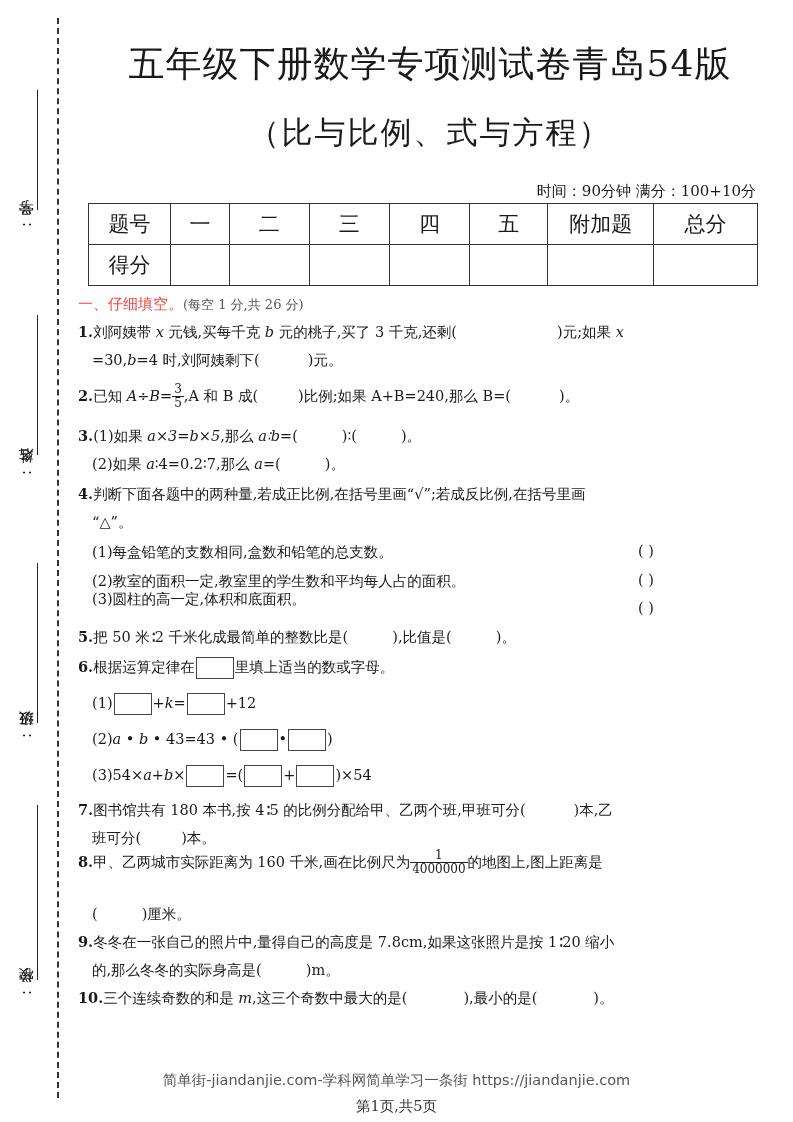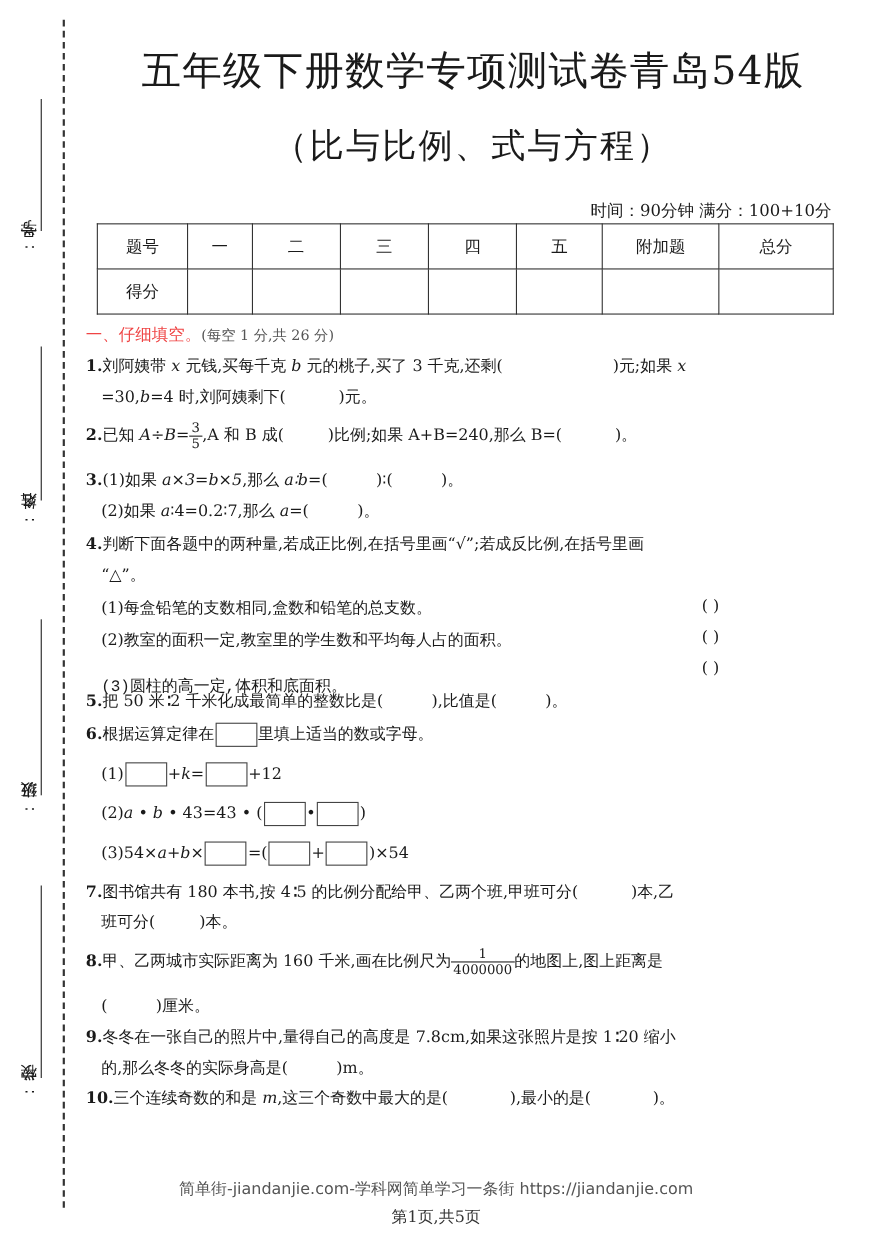--- a/index.html
+++ b/index.html
@@ -27,21 +27,21 @@
     font-size: 31px; letter-spacing: 2px;
   }
   .meta {
     position: absolute; right: 37px; top: 182px; font-size: 15px;
   }
   table.score {
     position: absolute; left: 88px; top: 203px; width: 670px;
     border-collapse: collapse; font-family: "DejaVu Sans", sans-serif;
   }
   table.score td {
-    border: 1px solid #333; height: 40px; text-align: center; font-size: 15px; padding: 0;
+    border: 1px solid #333; height: 40px; text-align: center; font-size: 21px; padding: 0;
   }
   .content { position: absolute; left: 78px; top: 295px; width: 640px; font-size: 14.5px; }
   .line { position: absolute; left: 0; white-space: nowrap; }
   .sec-head { font-family: "DejaVu Sans", sans-serif; font-size: 15px; color: #ef4444; }
   .sec-note { font-size: 13px; color: #555; }
   .qnum { font-weight: bold; font-family: "DejaVu Serif", serif; }
   .it { font-style: italic; }
   .gap { display: inline-block; }
   .box {
     display: inline-block; width: 36px; height: 20px; border: 1px solid #444;
@@ -137,21 +137,21 @@
 
   <div class="line" style="top:190px;">
     <span class="qnum">4.</span><span>判断下面各题中的两种量,若成正比例,在括号里画“√”;若成反比例,在括号里画</span>
   </div>
   <div class="line" style="top:218px;left:14px;">“△”。</div>
 
   <div class="line" style="top:248px;left:14px;">(1)每盒铅笔的支数相同,盒数和铅笔的总支数。</div>
   <div class="judge" style="top:248px;">(      )</div>
   <div class="line" style="top:277px;left:14px;">(2)教室的面积一定,教室里的学生数和平均每人占的面积。</div>
   <div class="judge" style="top:277px;">(      )</div>
-  <div class="line" style="top:319px;left:14px;font-family:Liberation Mono, monospace;">(3)圆柱的高一定,体积和底面积。</div>
+  <div class="line" style="top:295px;left:14px;">(3)圆柱的高一定,体积和底面积。</div>
   <div class="judge" style="top:305px;">(      )</div>
 
   <div class="line" style="top:333px;">
     <span class="qnum">5.</span><span>把 50 米∶2 千米化成最简单的整数比是(</span><span class="gap" style="width:44px"></span><span>),比值是(</span><span class="gap" style="width:44px"></span><span>)。</span>
   </div>
 
   <div class="line" style="top:362px;">
     <span class="qnum">6.</span><span>根据运算定律在</span><span class="box"></span><span>里填上适当的数或字母。</span>
   </div>
   <div class="line" style="top:398px;left:14px;">
@@ -164,21 +164,21 @@
     <span>(3)54×</span><span class="it">a</span><span>+</span><span class="it">b</span><span>×</span><span class="box"></span><span>=(</span><span class="box"></span><span>+</span><span class="box"></span><span>)×54</span>
   </div>
 
   <div class="line" style="top:506px;">
     <span class="qnum">7.</span><span>图书馆共有 180 本书,按 4∶5 的比例分配给甲、乙两个班,甲班可分(</span><span class="gap" style="width:48px"></span><span>)本,乙</span>
   </div>
   <div class="line" style="top:534px;left:14px;">
     <span>班可分(</span><span class="gap" style="width:40px"></span><span>)本。</span>
   </div>
 
-  <div class="line" style="top:566px;">
+  <div class="line" style="top:554px;">
     <span class="qnum">8.</span><span>甲、乙两城市实际距离为 160 千米,画在比例尺为</span><span class="frac"><span class="num">1</span><span class="den">4000000</span></span><span>的地图上,图上距离是</span>
   </div>
   <div class="line" style="top:610px;left:14px;">
     <span>(</span><span class="gap" style="width:44px"></span><span>)厘米。</span>
   </div>
 
   <div class="line" style="top:638px;">
     <span class="qnum">9.</span><span>冬冬在一张自己的照片中,量得自己的高度是 7.8cm,如果这张照片是按 1∶20 缩小</span>
   </div>
   <div class="line" style="top:666px;left:14px;">

